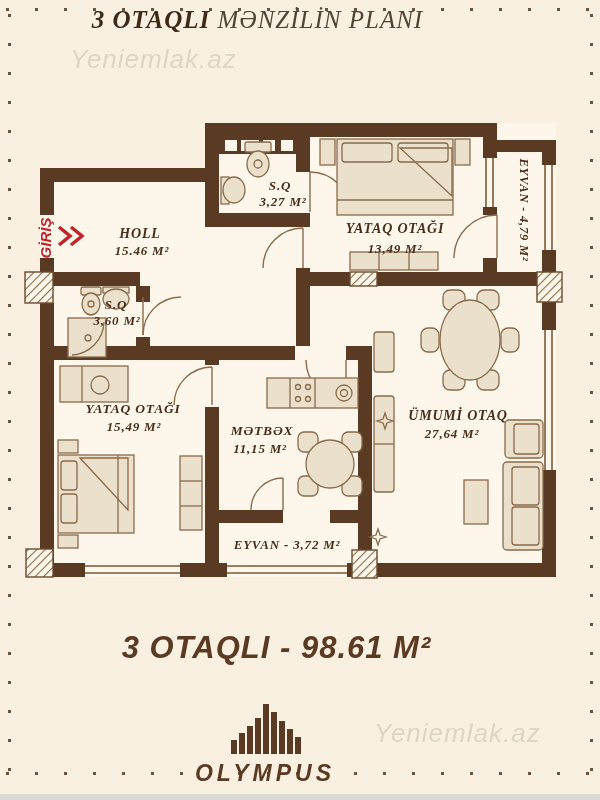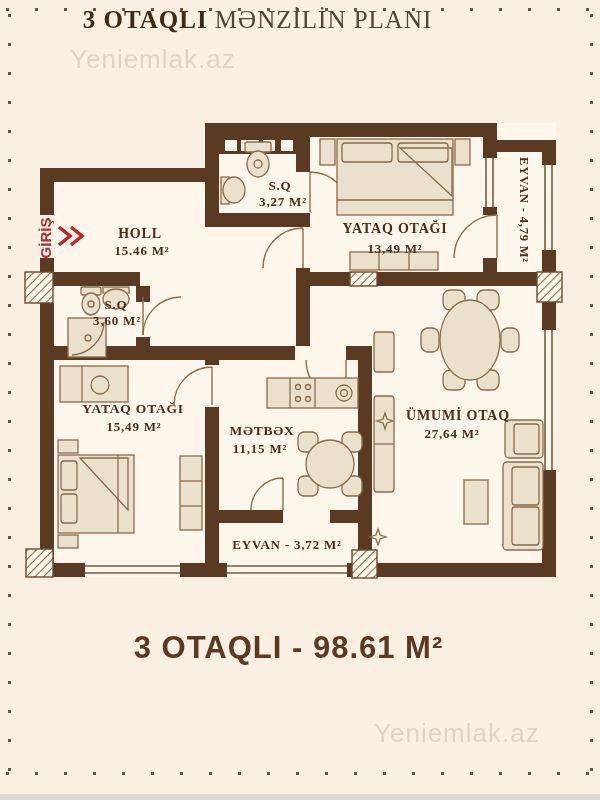--- a/index.html
+++ b/index.html
@@ -1,19 +1,20 @@
 <!DOCTYPE html>
 <html><head>
 <meta charset="utf-8">
 <style>
   html,body{margin:0;padding:0;}
   .page{
     position:relative;width:600px;height:800px;overflow:hidden;
     background:#faf0e1;
     font-family:"Liberation Sans",sans-serif;
+    font-style:italic;
   }
   
   .dots-h{position:absolute;left:6px;right:6px;height:3px;
     background:repeating-linear-gradient(90deg,#6b543c 0 3px,transparent 3px 29px);}
   .dots-v{position:absolute;top:14px;bottom:20px;width:3px;
     background:repeating-linear-gradient(180deg,#6b543c 0 3px,transparent 3px 29px);}
   .dots-top{top:8px;}
   .dots-bottom{top:772px;}
   .dots-left{left:8px;}
   .dots-right{left:590px;}
@@ -32,21 +33,21 @@
     pointer-events:none;
     margin-left:8px;
   }
   .wm1{top:44px;left:62px;}
   .wm2{top:380px;left:220px;}
   .wm3{top:718px;left:366px;}
 
   .plan-svg{position:absolute;top:0;left:0;}
 
   .footer-summary{
-    position:absolute;top:630px;left:16px;width:545px;text-align:center;
+    position:absolute;top:630px;left:4px;width:545px;text-align:center;
     font-size:31px;font-weight:bold;color:#5b3a23;letter-spacing:1px;
     white-space:nowrap;
   }
 
   .brand{position:absolute;top:702px;left:175px;width:180px;text-align:center;}
   .brand-name{
     font-size:23px;font-weight:bold;color:#5b3a23;letter-spacing:4px;margin-top:2px;
   }
 
   svg text.room-name, svg text.room-area{
@@ -339,14 +340,30 @@
         <text class="room-area" x="452" y="438" font-size="13">27,64 M²</text>
       </g>
       <g>
         <text class="room-name" x="287" y="549" font-size="13">EYVAN - 3,72 M²</text>
       </g>
     </g>
   </svg>
 
   <div class="footer-summary">3 OTAQLI - 98.61 M²</div>
 
+  <div class="brand">
+    <svg width="90" height="52" viewBox="0 0 90 52">
+      <g fill="#5b3a23">
+        <rect x="11" y="38" width="6" height="14"></rect>
+        <rect x="19" y="31" width="6" height="21"></rect>
+        <rect x="27" y="24" width="6" height="28"></rect>
+        <rect x="35" y="16" width="6" height="36"></rect>
+        <rect x="43" y="2" width="6" height="50"></rect>
+        <rect x="51" y="10" width="6" height="42"></rect>
+        <rect x="59" y="19" width="6" height="33"></rect>
+        <rect x="67" y="27" width="6" height="25"></rect>
+        <rect x="75" y="35" width="6" height="17"></rect>
+      </g>
+    </svg>
+    <div class="brand-name">OLYMPUS</div>
+  </div>
 
 </div>
 
 </body></html>

